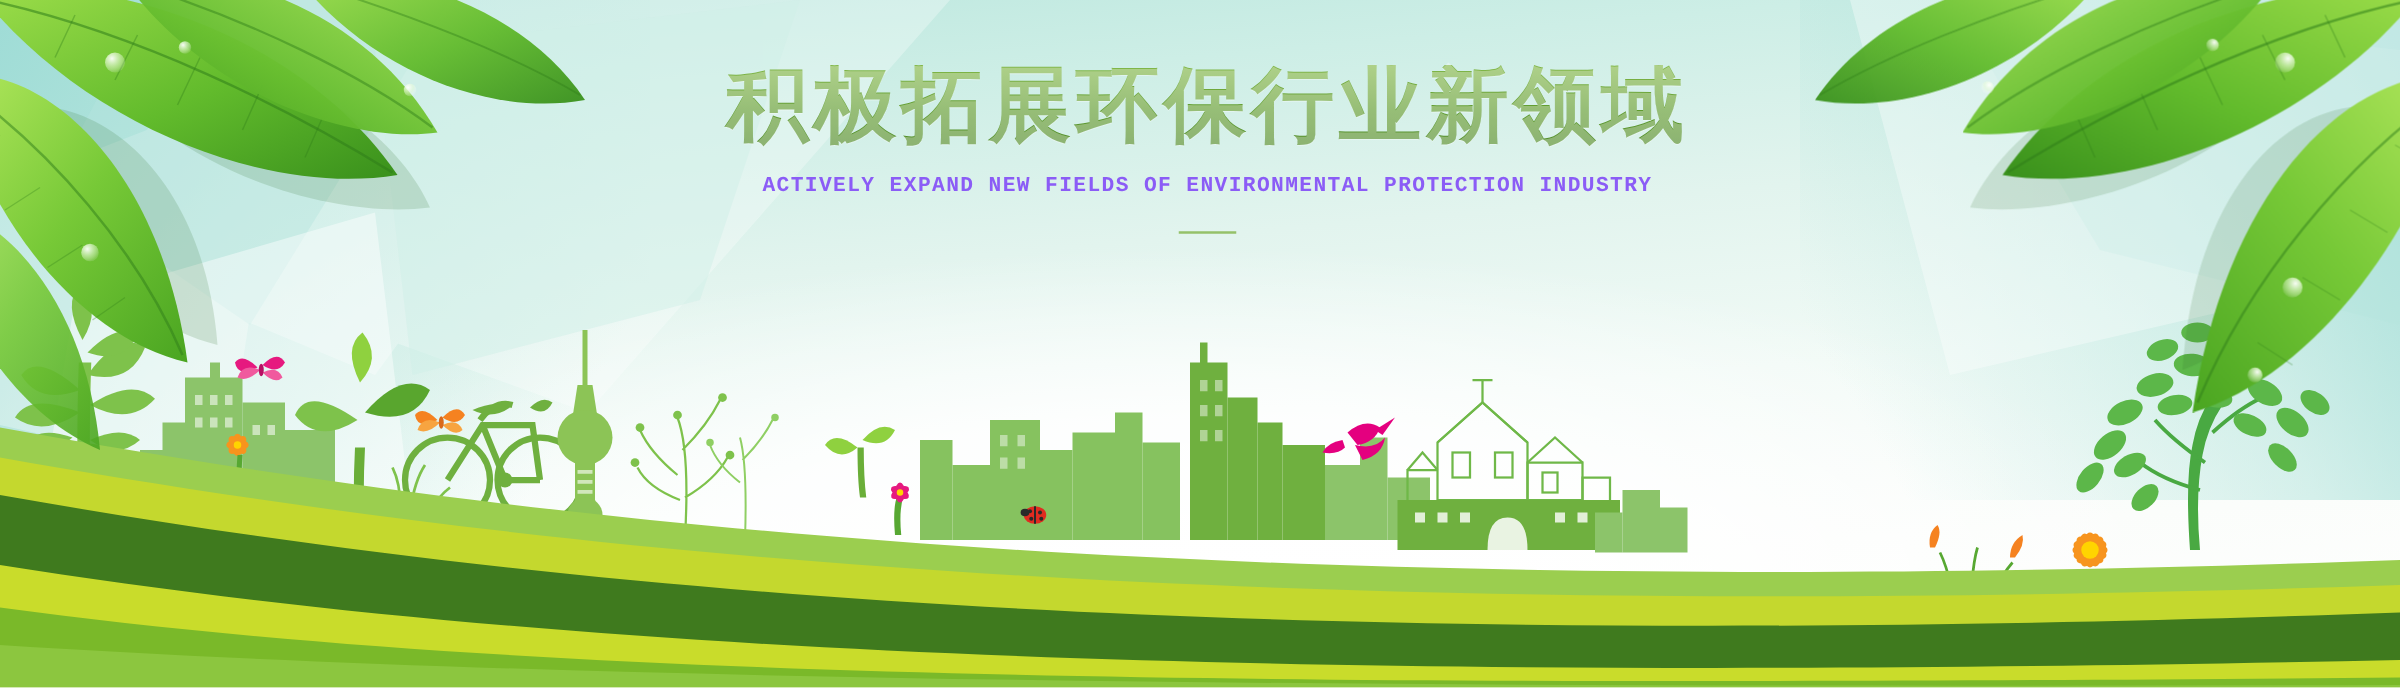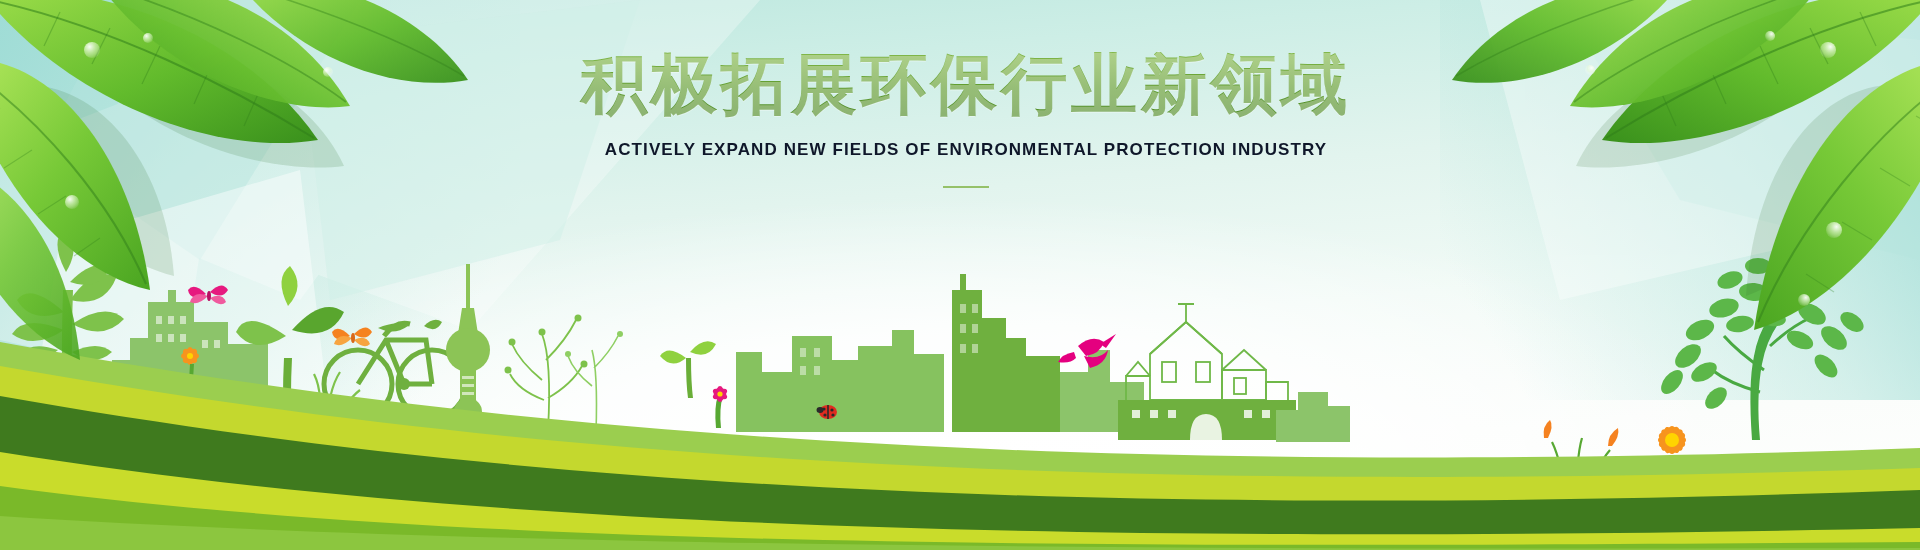--- a/index.html
+++ b/index.html
@@ -47,25 +47,25 @@
     letter-spacing:4px;
     color:#5a9a30;
     background:linear-gradient(180deg,#83b84a 0%,#5f9b2e 55%,#4e8a26 100%);
     -webkit-background-clip:text;
     background-clip:text;
     color:transparent;
     margin:0;
     text-shadow:0 1px 0 rgba(255,255,255,0.35);
   }
   .subtitle{
-    font-family:Liberation Sans, sans-serif;
+    font-family:Liberation Mono, monospace;
     font-weight:700;
     font-size:17px;
     letter-spacing:1.1px;
-    color:#0f172a;
+    color:#8b5cf6;
     margin:22px 0 0 0;
   }
   .divider{
     width:46px; height:2px;
     background:#8dbb5a;
     margin:26px auto 0 auto;
     opacity:.9;
   }
   .tagline{
     font-family:"Liberation Serif","DejaVu Serif",serif;

